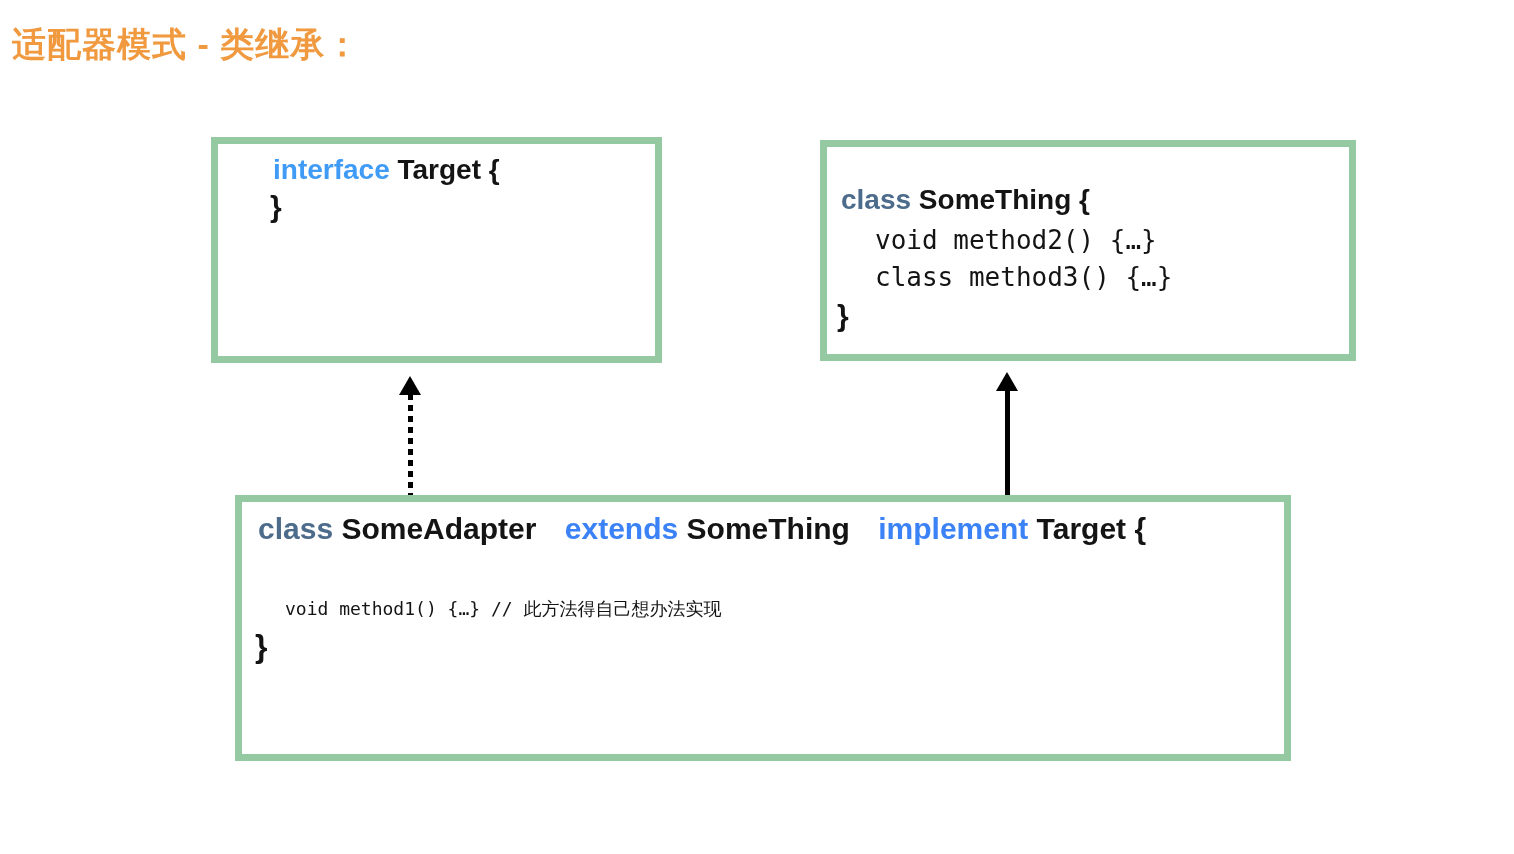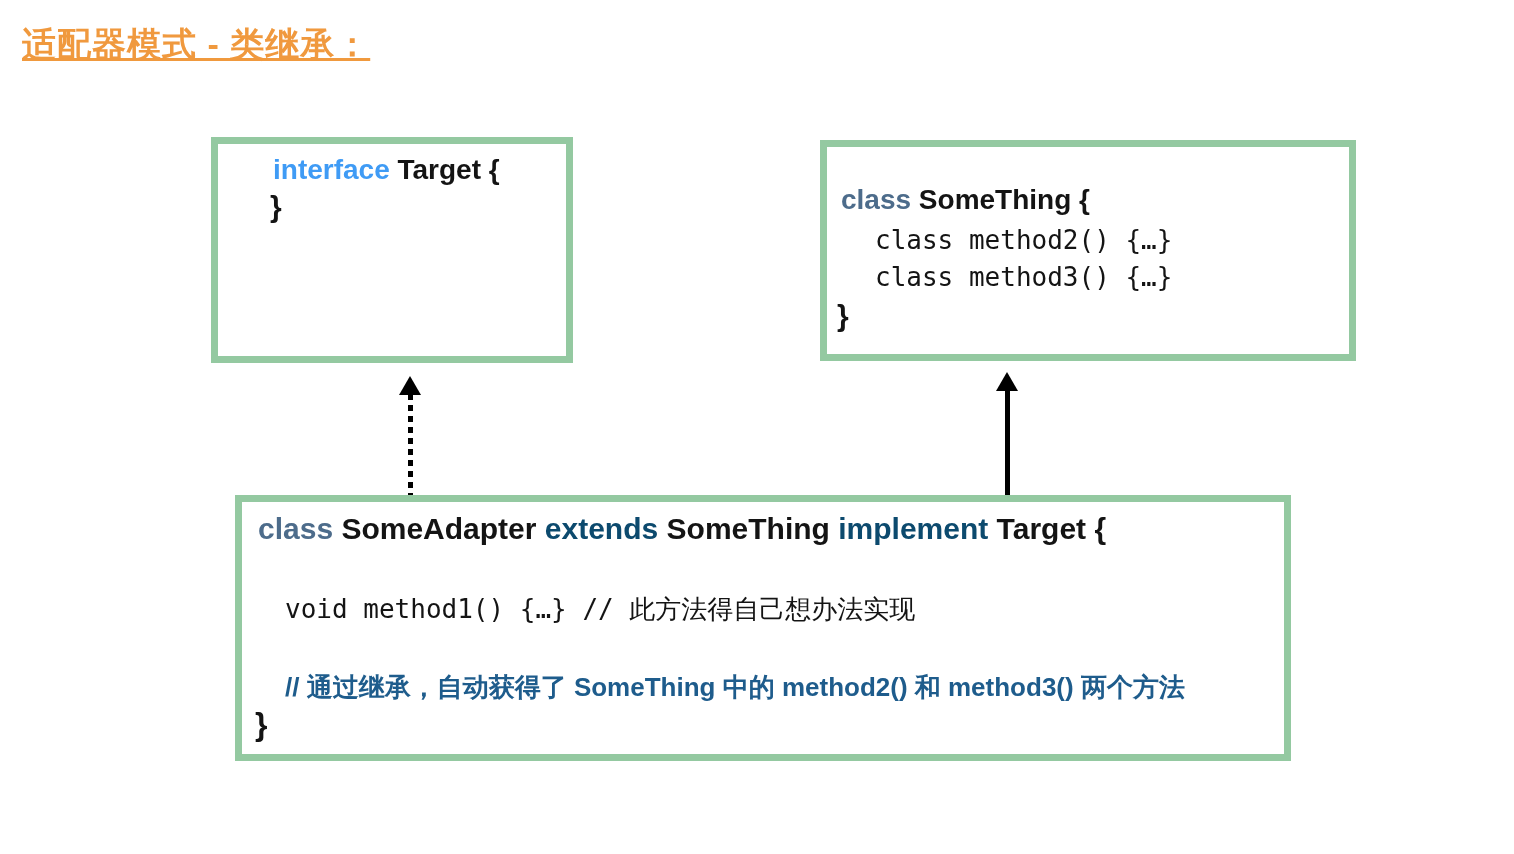--- a/index.html
+++ b/index.html
@@ -6,54 +6,53 @@
   .canvas {
     position: relative;
     width: 1514px;
     height: 854px;
     background: #ffffff;
     font-family: "Liberation Sans", sans-serif;
     overflow: hidden;
   }
   .title {
     position: absolute;
-    left: 22px;
+    left: 12px;
     top: 22px;
     margin: 0;
     font-size: 34px;
     font-weight: bold;
     color: #F0993E;
     letter-spacing: 1px;
     white-space: nowrap;
-    text-decoration: underline;
   }
   .box {
     position: absolute;
     border: 7px solid #94C9A1;
     background: #ffffff;
     box-sizing: border-box;
   }
-  .box-target    { left: 211px; top: 137px; width: 362px; height: 226px; }
+  .box-target    { left: 211px; top: 137px; width: 451px; height: 226px; }
   .box-something { left: 820px; top: 140px; width: 536px; height: 221px; }
   .box-adapter   { left: 235px; top: 495px; width: 1056px; height: 266px; }
 
   .box-header {
     font-weight: bold;
     font-size: 28px;
     color: #141414;
     white-space: nowrap;
     line-height: 34px;
   }
   .box-target .box-header    { margin: 9px 0 0 55px; }
   .box-something .box-header { margin: 36px 0 0 14px; }
   .box-adapter .box-header   { margin: 10px 0 0 16px; font-size: 30px; }
 
   .kw-interface { color: #3F9BF5; }
   .kw-class     { color: #4D6C8B; }
-  .kw-blue      { color: #0c4a6e; }
+  .kw-blue      { color: #3b82f6; margin-left: 20px; }
 
   .code {
     font-family: "DejaVu Sans Mono", monospace;
     font-size: 26px;
     color: #141414;
     line-height: 37px;
     white-space: nowrap;
   }
   .box-target .code-lines    { margin: 6px 0 0 85px; }
   .box-something .code-lines { margin: 5px 0 0 48px; }
@@ -64,21 +63,21 @@
     color: #141414;
     line-height: 34px;
   }
   .box-target .brace    { margin: 3px 0 0 52px; }
   .box-something .brace { margin: 3px 0 0 10px; }
   .box-adapter .brace   { margin: 3px 0 0 13px; font-size: 32px; }
 
   .adapter-code {
     margin: 46px 0 0 43px;
     font-family: "DejaVu Sans Mono", monospace;
-    font-size: 26px;
+    font-size: 18px;
     color: #141414;
     line-height: 34px;
     white-space: nowrap;
   }
   .adapter-comment {
     margin: 44px 0 0 43px;
     font-weight: bold;
     font-size: 26px;
     color: #1E5C8C;
     line-height: 34px;
@@ -119,21 +118,21 @@
     </div>
     <div class="brace">}</div>
   </div>
 
   <div class="box box-something">
     <div class="box-header">
       <span class="kw-class">class</span>
       <span>SomeThing {</span>
     </div>
     <div class="code-lines">
-      <div class="code">class method2() {…}</div>
+      <div class="code">void method2() {…}</div>
       <div class="code">class method3() {…}</div>
     </div>
     <div class="brace">}</div>
   </div>
 
   <div class="arrow arrow-implements">
     <div class="arrowhead"></div>
     <div class="line line-dashed"></div>
   </div>
 
@@ -145,17 +144,16 @@
   <div class="box box-adapter">
     <div class="box-header">
       <span class="kw-class">class</span>
       <span>SomeAdapter</span>
       <span class="kw-blue">extends</span>
       <span>SomeThing</span>
       <span class="kw-blue">implement</span>
       <span>Target {</span>
     </div>
     <div class="adapter-code">void method1() {…} // 此方法得自己想办法实现</div>
-    <div class="adapter-comment">// 通过继承，自动获得了 SomeThing 中的 method2() 和 method3() 两个方法</div>
     <div class="brace">}</div>
   </div>
 
 </div>
 
 </body></html>

